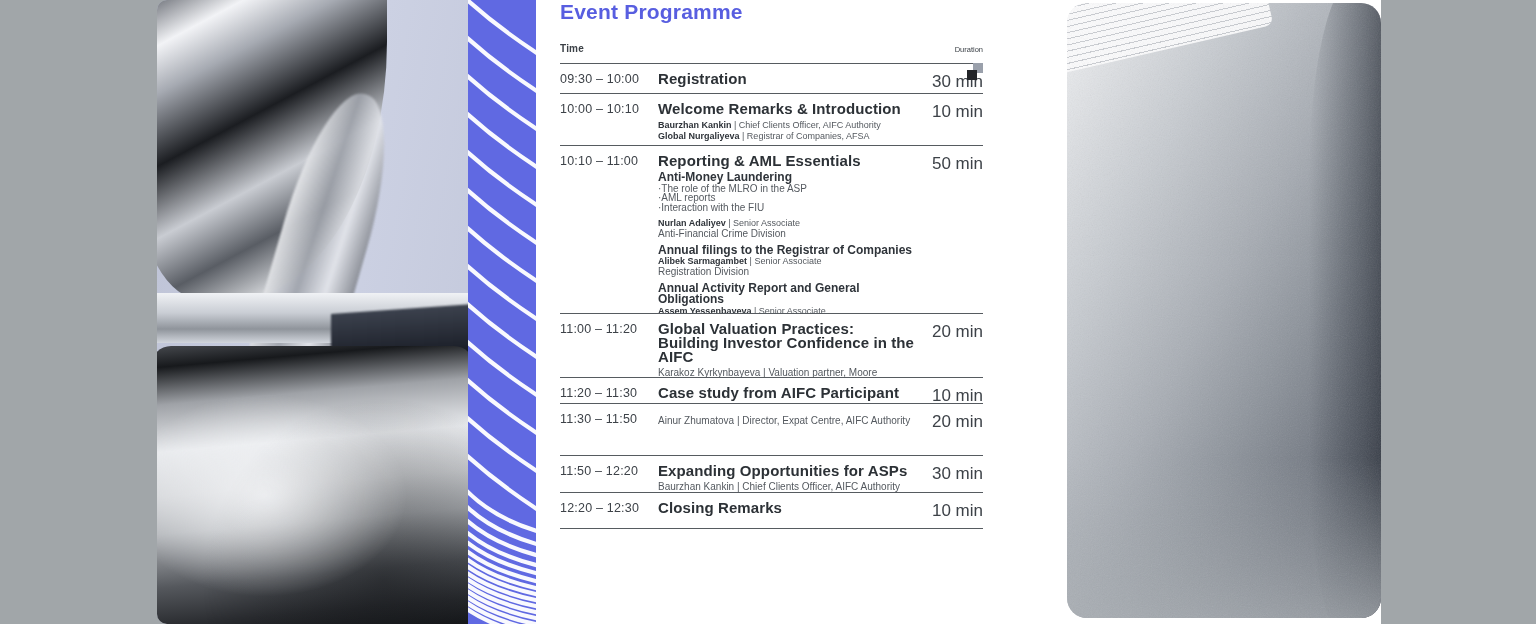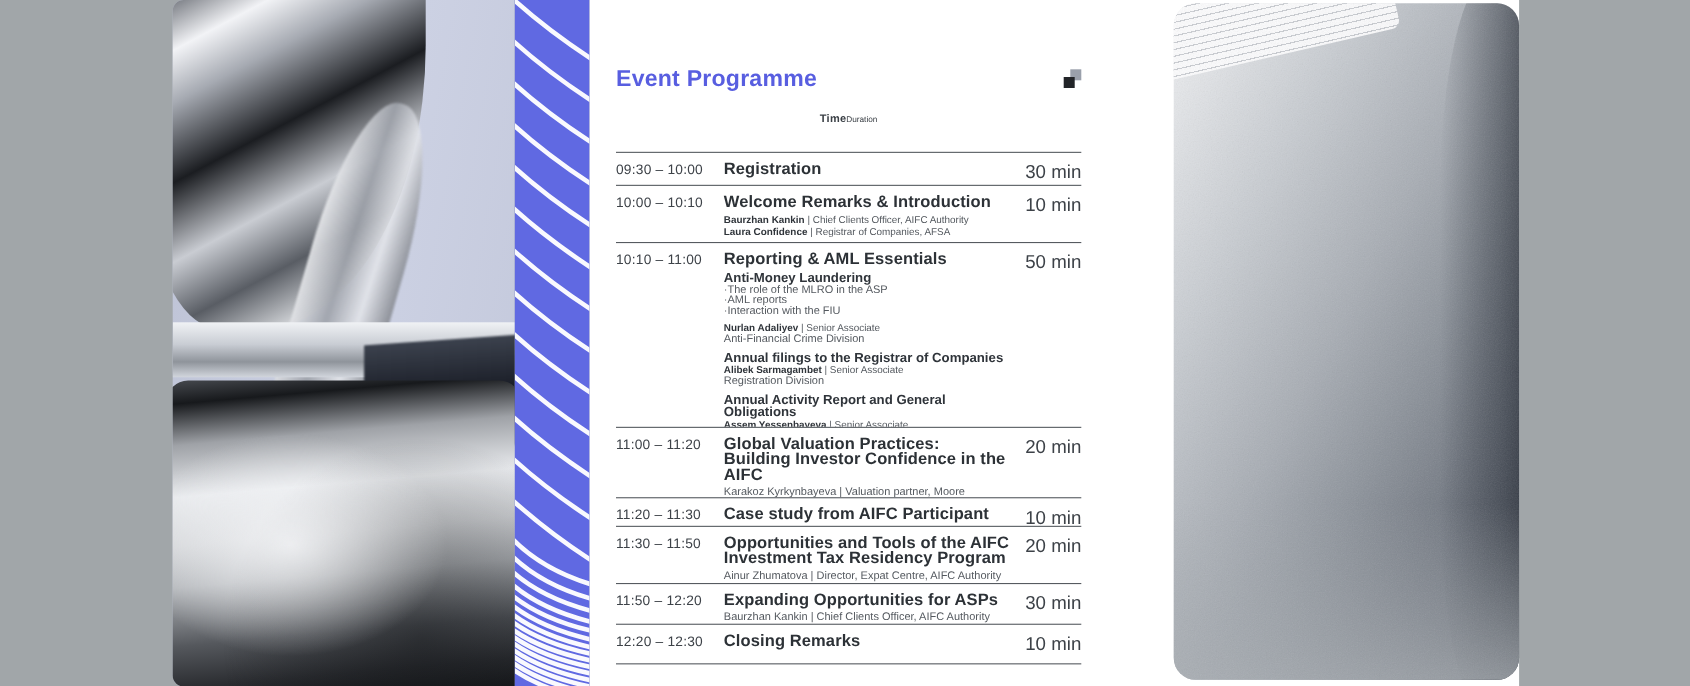--- a/index.html
+++ b/index.html
@@ -31,30 +31,30 @@
                radial-gradient(ellipse at 72% 82%,rgba(18,20,23,.5) 0%,rgba(18,20,23,0) 55%)}
 
   
   .stripe-band{position:absolute;left:468px;top:0;width:68px;height:624px;background:var(--band);overflow:hidden}
   .stripe-band svg{display:block;width:100%;height:100%}
   .stripe-band path{stroke:#fff;stroke-width:4.2;fill:none;opacity:.96}
 
   
   .white-panel{position:absolute;left:536px;top:0;width:845px;height:624px;background:#ffffff}
   .content{position:absolute;left:560px;top:0;width:423px}
-  .panel-title{margin-top:60px;font-size:21px;font-weight:700;line-height:24px;
+  .panel-title{font-size:21px;font-weight:700;line-height:24px;
     color:var(--accent);letter-spacing:.2px}
   .corner-icon{position:absolute;top:63px;right:0;width:16px;height:17px}
   .sq{position:absolute;width:10px;height:10px}
   .sq.gray{right:0;top:0;background:var(--icon-gray)}
   .sq.dark{left:0;bottom:0;background:var(--icon-dark)}
-  .col-header{display:flex;justify-content:center;align-items:baseline;margin-top:19px}
+  .col-header{display:flex;justify-content:space-between;align-items:baseline;margin-top:19px}
   .col-time{font-size:10px;font-weight:700;color:#3b4046;letter-spacing:.2px}
   .col-duration{font-size:7.5px;font-weight:400;color:#3b4046}
-  .table{margin-top:24px;border-bottom:1px solid var(--rule)}
+  .table{margin-top:9px;border-bottom:1px solid var(--rule)}
   .row{display:flex;border-top:1px solid var(--rule);padding-top:8px;overflow:hidden}
   .row:nth-child(1){height:30px}
   .row:nth-child(2){height:52px}
   .row:nth-child(3){height:168px}
   .row:nth-child(4){height:64px}
   .row:nth-child(5){height:26px}
   .row:nth-child(6){height:52px}
   .row:nth-child(7){height:37px}
   .row:nth-child(8){height:36px}
   .cell.time{flex:none;width:98px;font-size:12.5px;color:#3d4248;letter-spacing:.2px}
@@ -149,21 +149,21 @@
     </div>
     <div class="cell duration">30 min</div>
   </div>
 
   <div class="row">
     <div class="cell time">10:00 – 10:10</div>
     <div class="cell main">
       <div class="session-title">Welcome Remarks &amp; Introduction</div>
       <div class="details">
               <div class="speaker"><span class="name">Baurzhan Kankin</span><span> | Chief Clients Officer, AIFC Authority</span></div>
-              <div class="speaker"><span class="name">Laura Confidence</span><span> | Registrar of Companies, AFSA</span></div>
+              <div class="speaker"><span class="name">Global Nurgaliyeva</span><span> | Registrar of Companies, AFSA</span></div>
             </div>
     </div>
     <div class="cell duration">10 min</div>
   </div>
 
   <div class="row">
     <div class="cell time">10:10 – 11:00</div>
     <div class="cell main">
       <div class="session-title">Reporting &amp; AML Essentials</div>
       <div class="details">
@@ -205,22 +205,20 @@
     <div class="cell main">
       <div class="session-title">Case study from AIFC Participant</div>
 
     </div>
     <div class="cell duration">10 min</div>
   </div>
 
   <div class="row">
     <div class="cell time">11:30 – 11:50</div>
     <div class="cell main">
-      <div class="session-title">Opportunities and Tools of the AIFC
-Investment Tax Residency Program</div>
       <div class="details">
               <div class="plain">Ainur Zhumatova | Director, Expat Centre, AIFC Authority</div>
             </div>
     </div>
     <div class="cell duration">20 min</div>
   </div>
 
   <div class="row">
     <div class="cell time">11:50 – 12:20</div>
     <div class="cell main">

